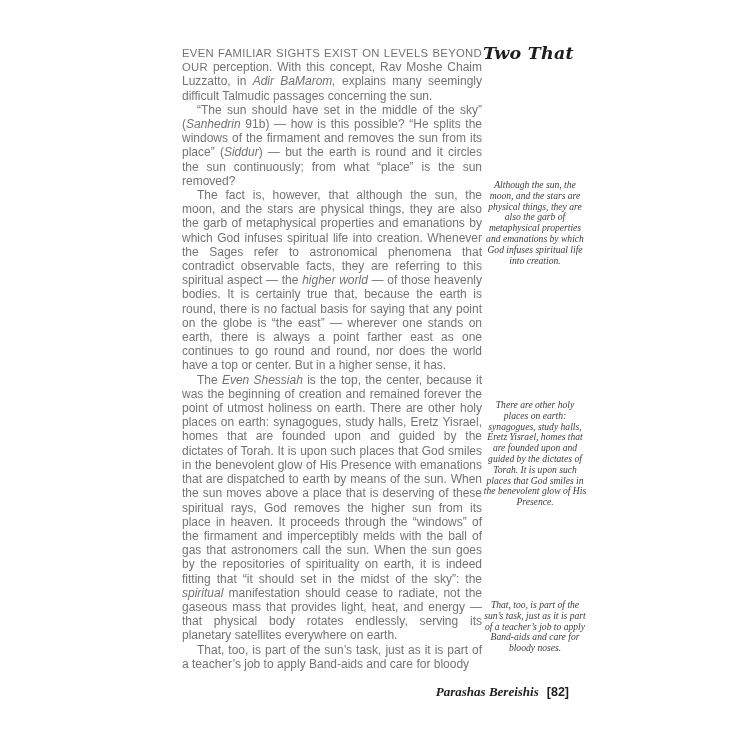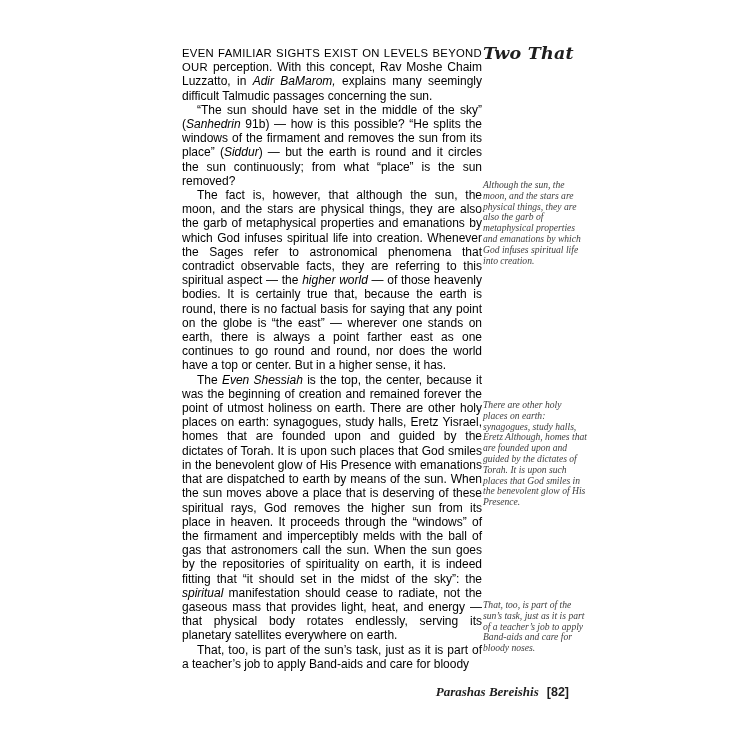--- a/index.html
+++ b/index.html
@@ -33,21 +33,21 @@
   }
   
   .body-text {
     position: absolute;
     left: 182px;
     top: 46px;
     width: 300px;
     font-size: 12px;
     line-height: 14.2px;
     text-align: justify;
-    color: #000000;
+    color: #737373;
   }
   .body-text p.para {
     margin: 0;
   }
   .body-text p.para.indent {
     text-indent: 15px;
   }
   .seg-italic { font-style: italic; }
   .seg-caps {
     font-size: 11.3px;
@@ -55,21 +55,21 @@
   }
   
   .margin-note {
     position: absolute;
     left: 483px;
     width: 104px;
     font-family: "Liberation Serif", serif;
     font-style: italic;
     font-size: 9.6px;
     line-height: 10.8px;
-    text-align: left;
+    text-align: center;
     color: #3d3d3d;
   }
   .note-1 { top: 180px; }
   .note-2 { top: 400px; }
   .note-3 { top: 600px; }
   
   .page-footer {
     position: absolute;
     top: 684px;
     right: 181px;
@@ -99,21 +99,21 @@
   <div class="body-text">
       <p class="para"><span class="seg-caps">EVEN FAMILIAR SIGHTS EXIST ON LEVELS BEYOND OUR</span><span class="seg-plain"> perception. With this concept, Rav Moshe Chaim Luzzatto, in </span><span class="seg-italic">Adir BaMarom,</span><span class="seg-plain"> explains many seemingly difficult Talmudic passages concerning the sun.</span></p>
       <p class="para indent"><span class="seg-plain">“The sun should have set in the middle of the sky” (</span><span class="seg-italic">Sanhedrin</span><span class="seg-plain"> 91b) — how is this possible? “He splits the windows of the firmament and removes the sun from its place” (</span><span class="seg-italic">Siddur</span><span class="seg-plain">) — but the earth is round and it circles the sun continuously; from what “place” is the sun removed?</span></p>
       <p class="para indent"><span class="seg-plain">The fact is, however, that although the sun, the moon, and the stars are physical things, they are also the garb of metaphysical properties and emanations by which God infuses spiritual life into creation. Whenever the Sages refer to astronomical phenomena that contradict observable facts, they are referring to this spiritual aspect — the </span><span class="seg-italic">higher world</span><span class="seg-plain"> — of those heavenly bodies. It is certainly true that, because the earth is round, there is no factual basis for saying that any point on the globe is “the east” — wherever one stands on earth, there is always a point farther east as one continues to go round and round, nor does the world have a top or center. But in a higher sense, it has.</span></p>
       <p class="para indent"><span class="seg-plain">The </span><span class="seg-italic">Even Shessiah</span><span class="seg-plain"> is the top, the center, because it was the beginning of creation and remained forever the point of utmost holiness on earth. There are other holy places on earth: synagogues, study halls, Eretz Yisrael, homes that are founded upon and guided by the dictates of Torah. It is upon such places that God smiles in the benevolent glow of His Presence with emanations that are dispatched to earth by means of the sun. When the sun moves above a place that is deserving of these spiritual rays, God removes the higher sun from its place in heaven. It proceeds through the “windows” of the firmament and imperceptibly melds with the ball of gas that astronomers call the sun. When the sun goes by the repositories of spirituality on earth, it is indeed fitting that “it should set in the midst of the sky”: the </span><span class="seg-italic">spiritual</span><span class="seg-plain"> manifestation should cease to radiate, not the gaseous mass that provides light, heat, and energy — that physical body rotates endlessly, serving its planetary satellites everywhere on earth.</span></p>
       <p class="para indent"><span class="seg-plain">That, too, is part of the sun’s task, just as it is part of a teacher’s job to apply Band-aids and care for bloody</span></p>
     </div>
 
   <aside class="margin-note note-1">Although the sun, the moon, and the stars are physical things, they are also the garb of metaphysical properties and emanations by which God infuses spiritual life into creation.</aside>
 
-  <aside class="margin-note note-2">There are other holy places on earth: synagogues, study halls, Eretz Although, homes that are founded upon and guided by the dictates of Torah. It is upon such places that God smiles in the benevolent glow of His Presence.</aside>
+  <aside class="margin-note note-2">There are other holy places on earth: synagogues, study halls, Eretz Yisrael, homes that are founded upon and guided by the dictates of Torah. It is upon such places that God smiles in the benevolent glow of His Presence.</aside>
 
   <aside class="margin-note note-3">That, too, is part of the sun’s task, just as it is part of a teacher’s job to apply Band-aids and care for bloody noses.</aside>
 
   <div class="page-footer">
     <span class="footer-title">Parashas Bereishis</span><span class="footer-page">[82]</span>
   </div>
 
 </div>
 
 </body></html>

